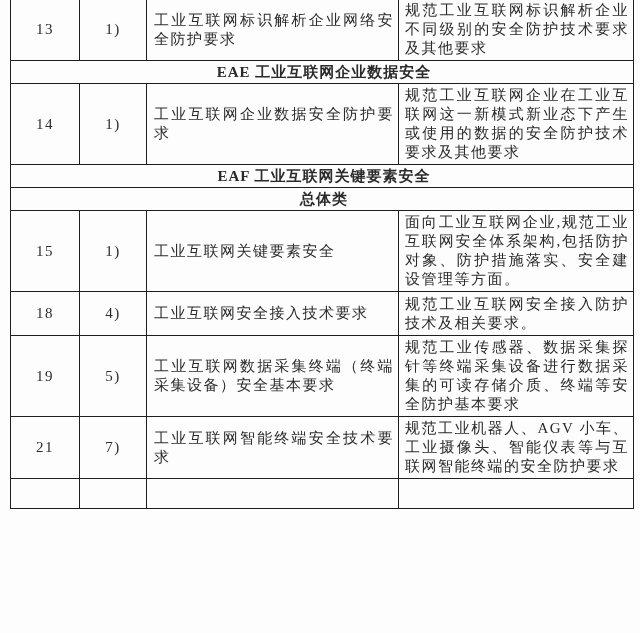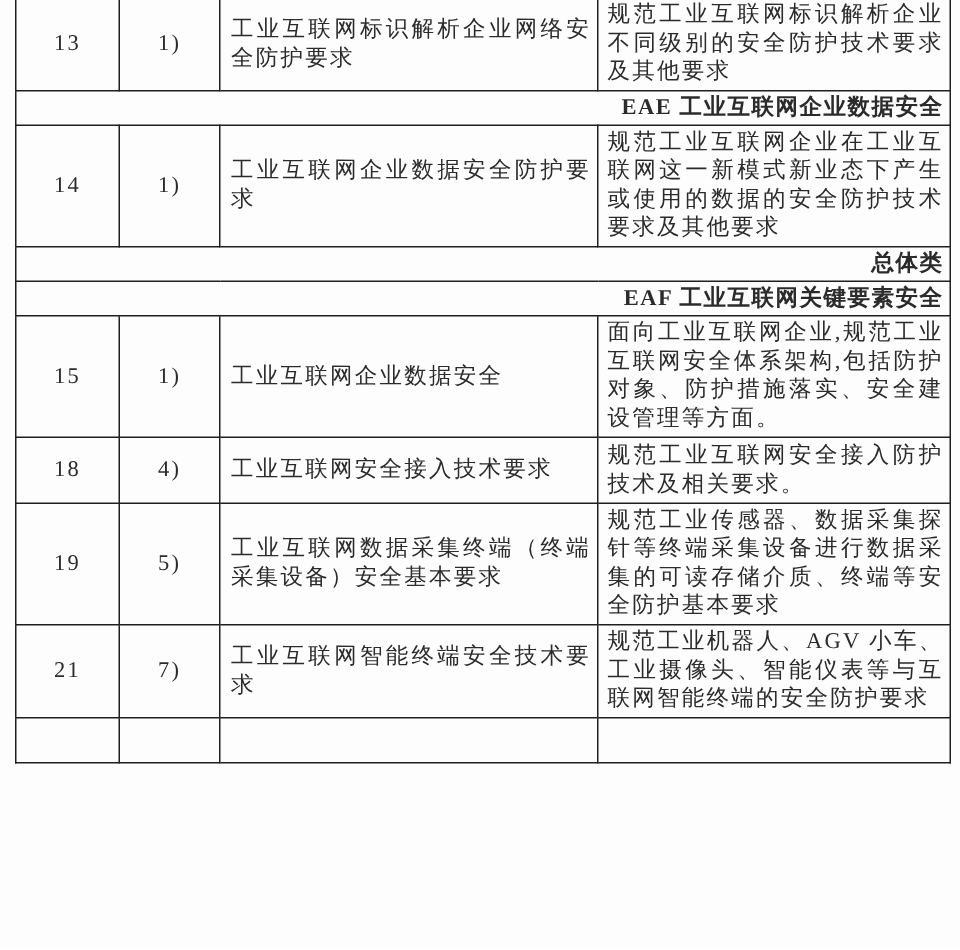--- a/index.html
+++ b/index.html
@@ -42,21 +42,21 @@
   }
   td.cell-desc {
     text-align: justify;
     text-justify: inter-ideograph;
     padding: 2px 4px 2px 6px;
   }
   tr.section-row td {
     font-weight: bold;
     height: 23px;
     padding: 1px 4px 1px 8px;
-    text-align: right;
+    text-align: center;
     letter-spacing: 1px;
     border-radius: 10px;
   }
   tr.row-16 td, tr.row-17 td, tr.row-18 td { height: 44px; }
   tr.stub-row td { height: 30px; }
 </style>
 </head>
 <body>
 
 <div class="page">
@@ -77,29 +77,29 @@
         <tr class="section-row">
           <td colspan="4">EAE 工业互联网企业数据安全</td>
         </tr>
         <tr class="data-row row-14">
           <td class="cell-num">14</td>
           <td class="cell-sub">1)</td>
           <td class="cell-title">工业互联网企业数据安全防护要求</td>
           <td class="cell-desc">规范工业互联网企业在工业互联网这一新模式新业态下产生或使用的数据的安全防护技术要求及其他要求</td>
         </tr>
         <tr class="section-row">
-          <td colspan="4">总体类</td>
+          <td colspan="4">EAF 工业互联网关键要素安全</td>
         </tr>
         <tr class="section-row">
-          <td colspan="4">EAF 工业互联网关键要素安全</td>
+          <td colspan="4">总体类</td>
         </tr>
         <tr class="data-row row-15">
           <td class="cell-num">15</td>
           <td class="cell-sub">1)</td>
-          <td class="cell-title">工业互联网企业数据安全</td>
+          <td class="cell-title">工业互联网关键要素安全</td>
           <td class="cell-desc">面向工业互联网企业,规范工业互联网安全体系架构,包括防护对象、防护措施落实、安全建设管理等方面。</td>
         </tr>
         <tr class="data-row row-18">
           <td class="cell-num">18</td>
           <td class="cell-sub">4)</td>
           <td class="cell-title">工业互联网安全接入技术要求</td>
           <td class="cell-desc">规范工业互联网安全接入防护技术及相关要求。</td>
         </tr>
         <tr class="data-row row-19">
           <td class="cell-num">19</td>

